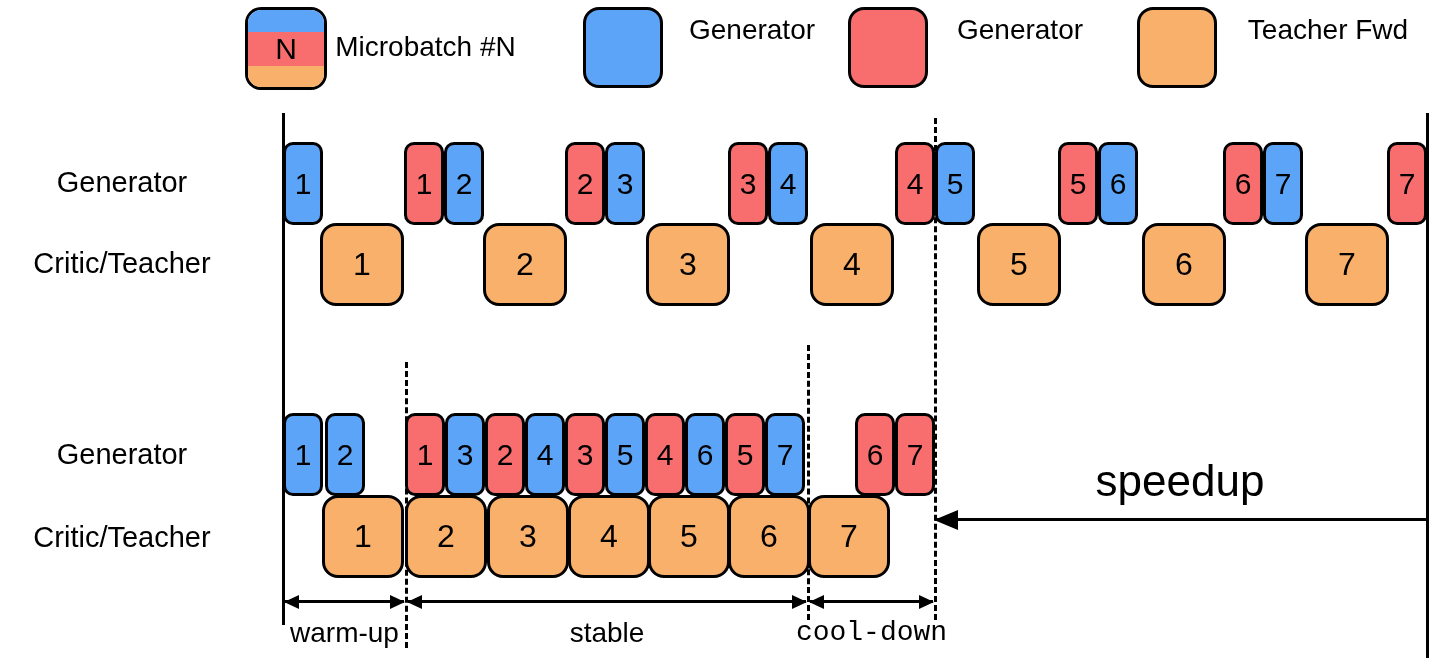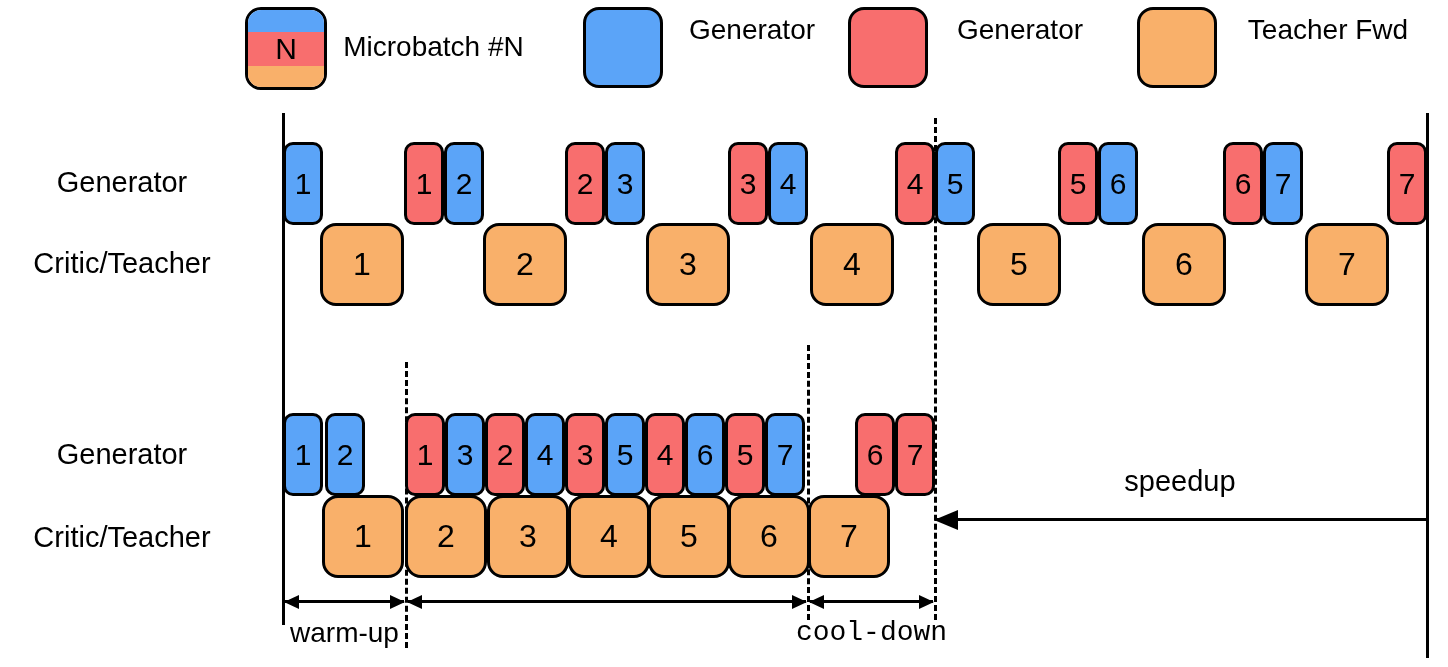--- a/index.html
+++ b/index.html
@@ -29,34 +29,34 @@
   }
   .harrow.head-right::after{
     content:"";position:absolute;right:-1px;top:-5.5px;width:0;height:0;
     border-style:solid;border-width:7px 0 7px 15px;border-color:transparent transparent transparent #000;
   }
   .harrow.big-left::before{
     content:"";position:absolute;left:-1px;top:-8.5px;width:0;height:0;
     border-style:solid;border-width:10px 24px 10px 0;border-color:transparent #000 transparent transparent;
   }
   .phase-label{font-size:28px;line-height:34px;}
-  #speedup-label{font-size:29px;line-height:42px;left:1030px;top:460px;width:300px;}
+  #speedup-label{font-size:44px;line-height:42px;left:1030px;top:460px;width:300px;}
 </style>
 </head>
 <body>
 
 <div id="stage">
 
   <div>
     <div class="legend-box tri" style="left:245px;top:7px;width:82px;height:83px;">
       <div class="stripe" style="background: rgb(91, 164, 248);"></div>
       <div class="stripe" style="background: rgb(248, 110, 110);">N</div>
       <div class="stripe" style="background: rgb(249, 176, 106);"></div>
     </div>
-    <div class="txt legend-label" style="left:326px;top:30px;width:215px;">Microbatch #N</div>
+    <div class="txt legend-label" style="left:318px;top:30px;width:215px;">Microbatch #N</div>
 
     <div class="legend-box" style="left: 583px; top: 7px; width: 80px; height: 81px; background: rgb(91, 164, 248);"></div>
     <div class="txt legend-label" style="left:672px;top:13px;width:160px;">
       <div>Generator</div>
     </div>
 
     <div class="legend-box" style="left: 848px; top: 7px; width: 80px; height: 81px; background: rgb(248, 110, 110);"></div>
     <div class="txt legend-label" style="left:940px;top:13px;width:160px;">
       <div>Generator</div>
     </div>
@@ -117,16 +117,17 @@
     <div class="mb mb-critic" style="left: 728px; top: 495px; width: 82px; height: 83px; background: rgb(249, 176, 106);">6</div>
     <div class="mb mb-critic" style="left: 808px; top: 495px; width: 82px; height: 83px; background: rgb(249, 176, 106);">7</div>
     <div class="vline solid" style="left: 282px; top: 113px; height: 512px;"></div>
     <div class="vline solid" style="left: 1426px; top: 113px; height: 545px;"></div>
     <div class="vline dashed" style="left: 405px; top: 362px; height: 286px;"></div>
     <div class="vline dashed" style="left: 807px; top: 345px; height: 275px;"></div>
     <div class="vline dashed" style="left: 934px; top: 118px; height: 502px;"></div>
     <div class="harrow head-left head-right" style="left: 285px; top: 600px; width: 119px;"></div>
     <div class="txt phase-label" style="left: 234.5px; top: 616px; width: 220px;">warm-up</div>
     <div class="harrow head-left head-right" style="left: 408px; top: 600px; width: 398px;"></div>
+    <div class="txt phase-label" style="left: 497px; top: 616px; width: 220px;">stable</div>
     <div class="harrow head-left head-right" style="left: 810px; top: 600px; width: 123px;"></div>
     <div class="txt phase-label" style="left: 761.5px; top: 616px; width: 220px; font-family: Liberation Mono, monospace;">cool-down</div>
     <div class="harrow big-left" style="left: 935px; top: 518px; width: 492px;"></div>
   </div>
 
 </body></html>

